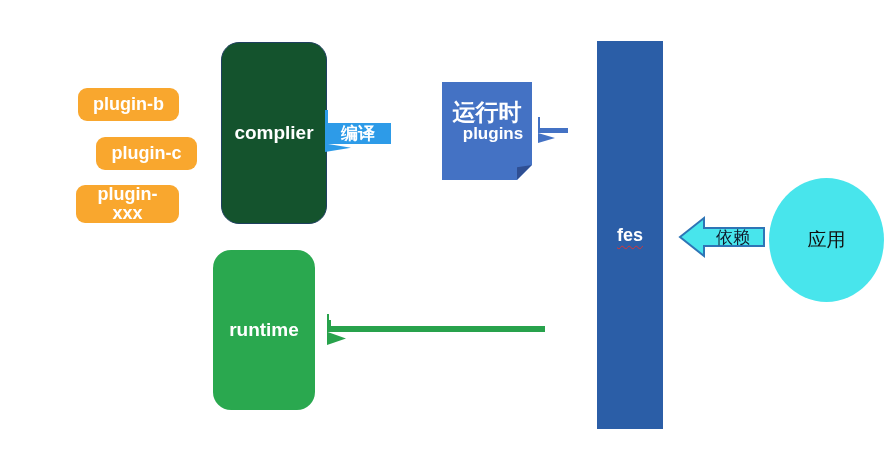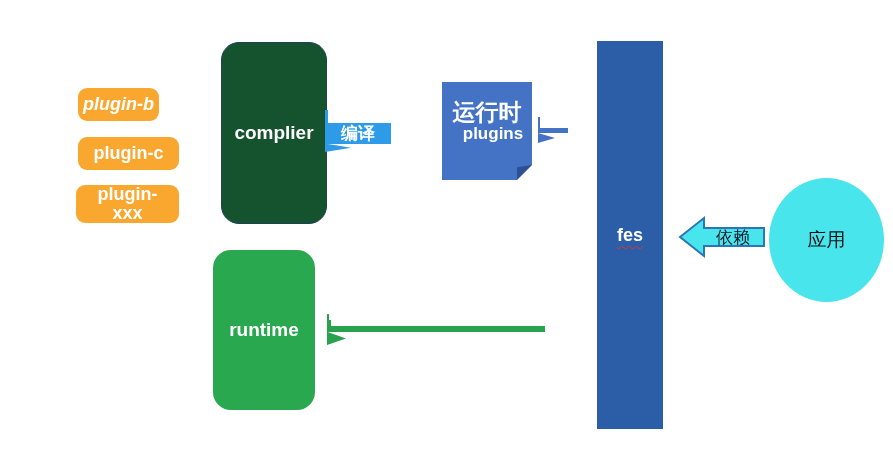--- a/index.html
+++ b/index.html
@@ -7,22 +7,22 @@
     position:relative;width:893px;height:455px;background:#ffffff;overflow:hidden;
     font-family:"Liberation Sans","DejaVu Sans",sans-serif;
   }
   
   .chip{
     position:absolute;background:#F9A72E;border-radius:9px;color:#ffffff;
     font-size:18px;font-weight:600;display:flex;align-items:center;justify-content:center;
     text-align:center;line-height:19px;
   }
   .chip-preset{left:14px;top:41px;width:165px;height:34px;}
-  .chip-b{left:78px;top:88px;width:81px;height:33px;font-style:italic;}
-  .chip-c{left:78px;top:137px;width:101px;height:33px;}
+  .chip-b{left:78px;top:88px;width:101px;height:33px;}
+  .chip-c{left:96px;top:137px;width:101px;height:33px;}
   .chip-xxx{left:76px;top:185px;width:103px;height:38px;}
   .chip-xxx .wrapword{width:72px;overflow-wrap:break-word;}
   
   .node{
     position:absolute;display:flex;align-items:center;justify-content:center;
     color:#ffffff;font-size:19px;font-weight:600;
   }
   .node-complier{
     left:213px;top:42px;width:104px;height:180px;background:#14532d;
     border:1.5px solid #1E3F5F;border-radius:18px;margin-left:8px;

